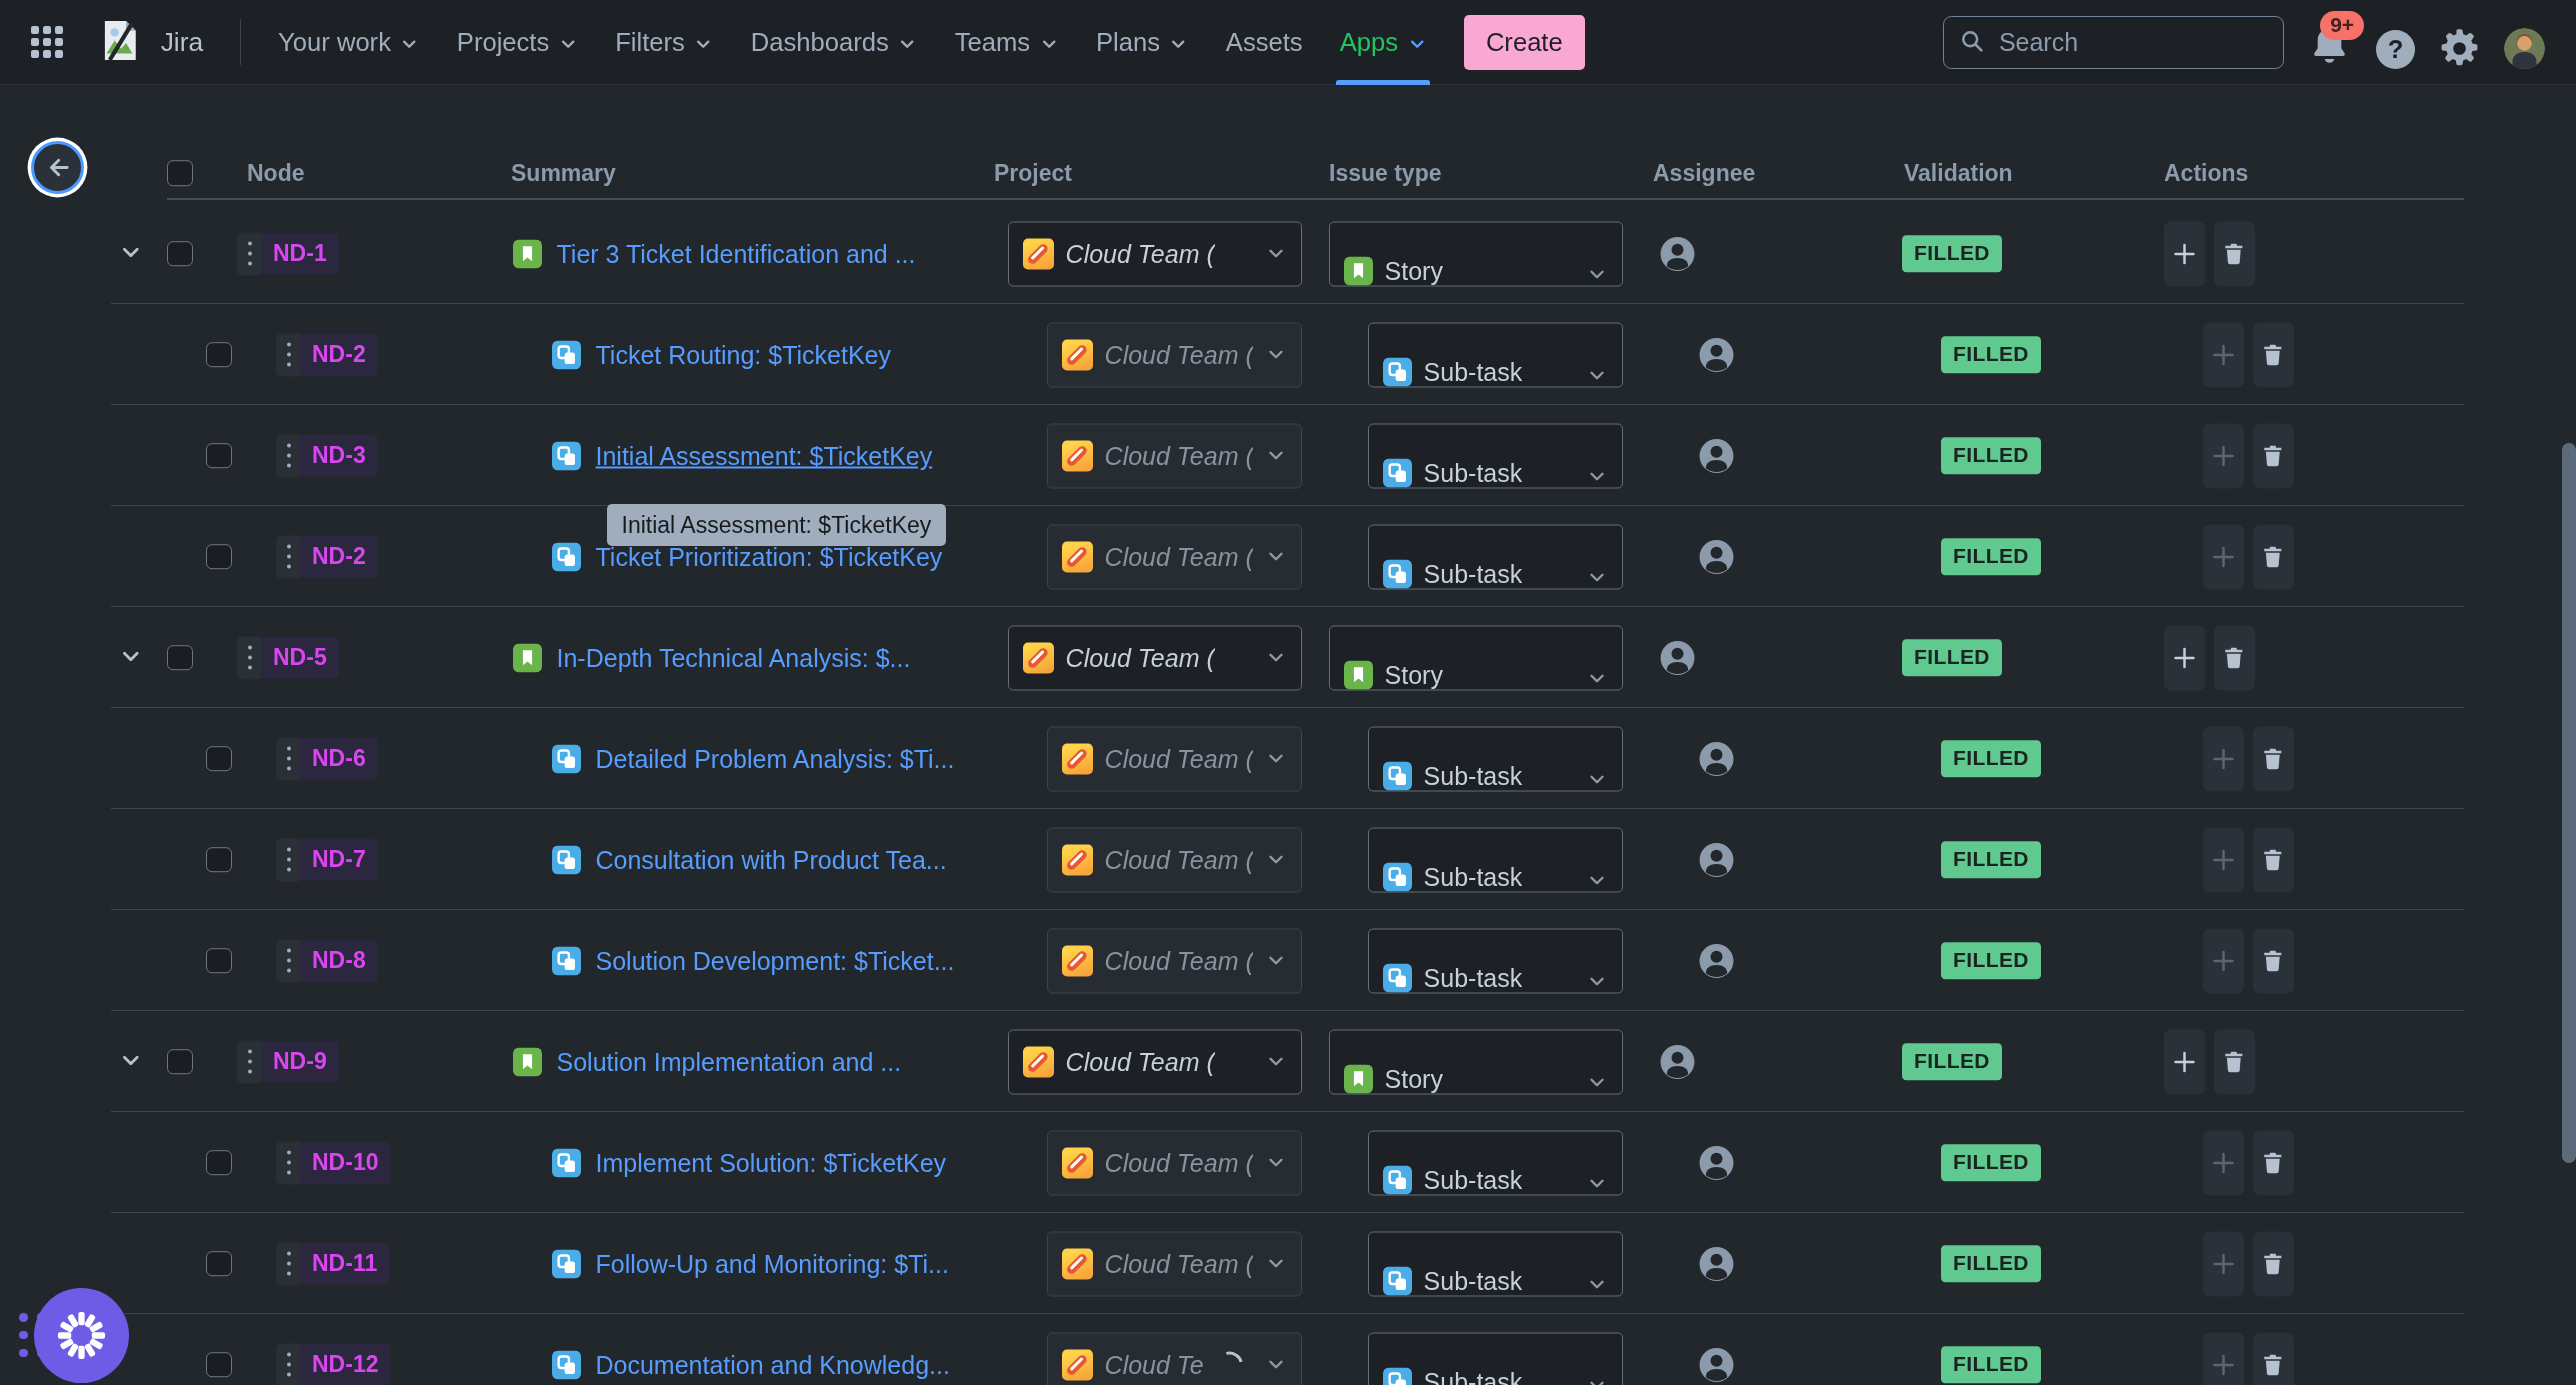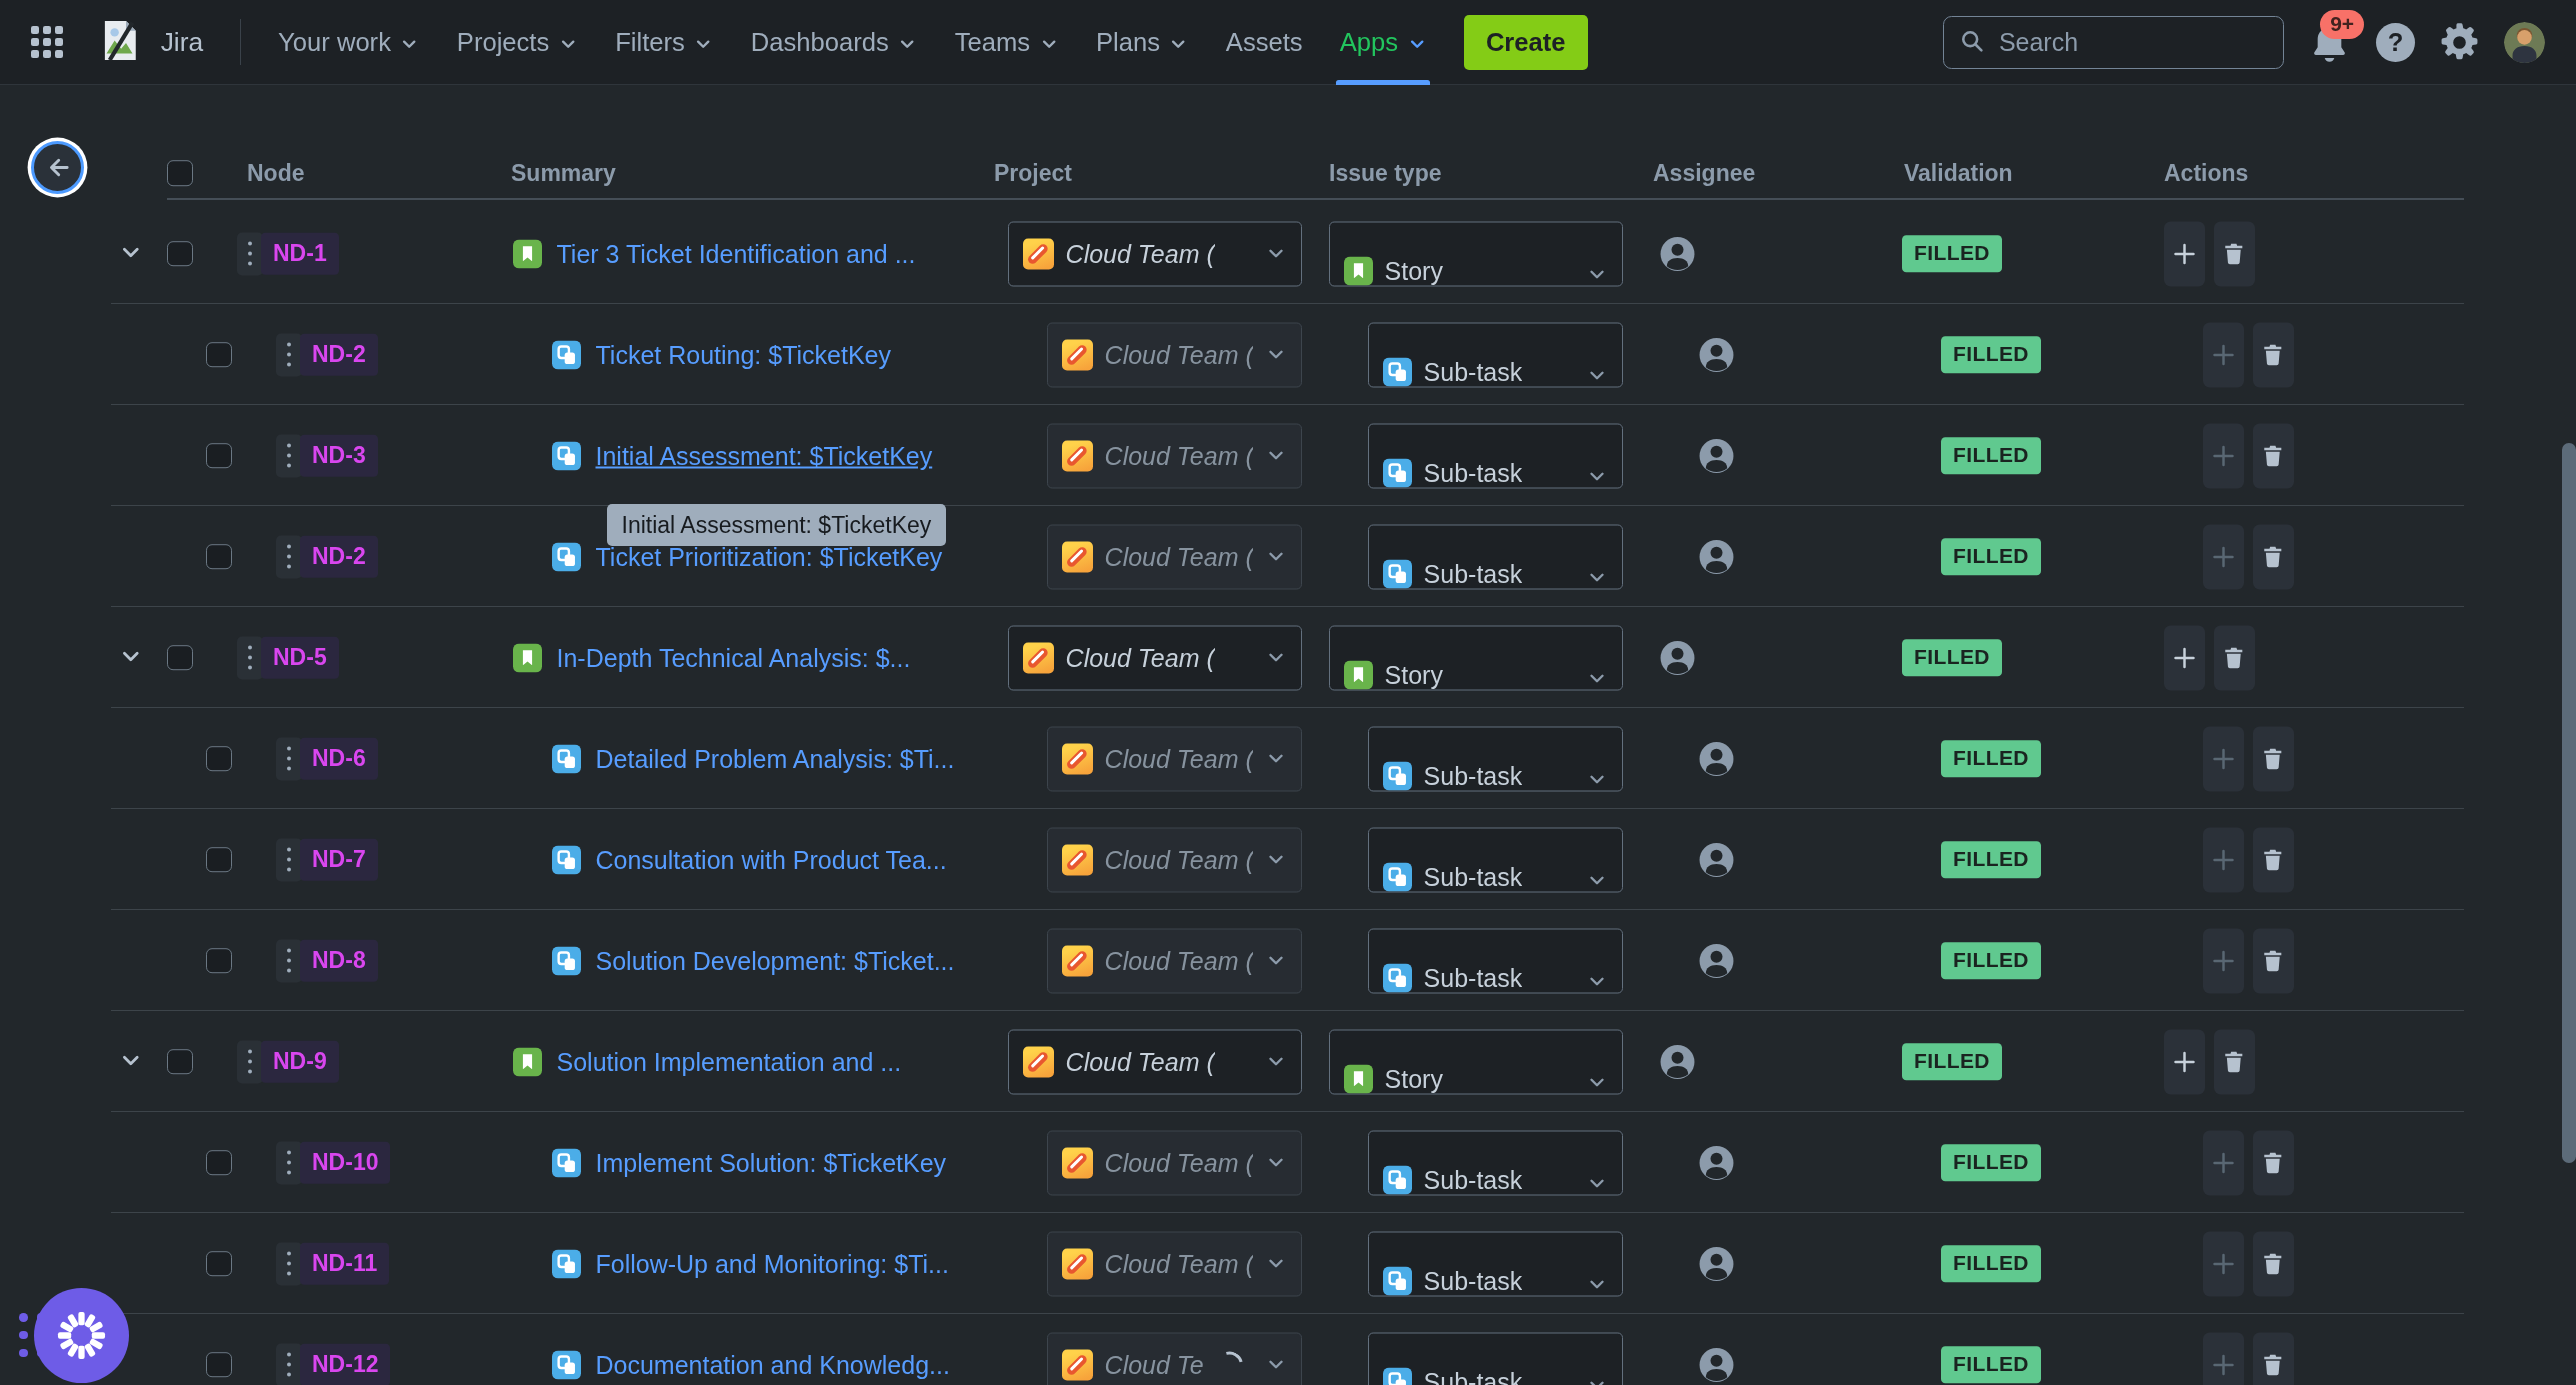--- a/index.html
+++ b/index.html
@@ -13,23 +13,23 @@
   .appgrid i{width:7.7px;height:7.7px;border-radius:2.1px;background:#B6C2CF;}
   .brand{display:flex;align-items:center;gap:22px;}
   .brand-name{color:#B6C2CF;font-size:26.4px;font-weight:500;}
   .nav-divider{width:0.9px;height:46px;background:#3A424A;}
   .navitem{position:relative;height:85px;display:flex;align-items:center;gap:8.5px;
     color:#9FADBC;font-size:25.6px;font-weight:500;cursor:pointer;white-space:nowrap;}
   .navitem svg{margin-top:3.4px;}
   .navitem.active{color:#22c55e;}
   .navitem.active::after{content:'';position:absolute;left:-3.4px;right:-3.4px;bottom:0;height:4.3px;
     background:#579DFF;border-radius:2.6px 2.6px 0 0;}
-  .create-btn{height:55px;padding:0 22px;border:none;border-radius:5.1px;background:#84cc16;
-    color:#1D2125;font-size:25.6px;font-weight:700;cursor:pointer;}
-  .nav-right{margin-left:auto;display:flex;align-items:center;gap:24px;}
+  .create-btn{height:55px;padding:0 22px;border:none;border-radius:5.1px;background:#f9a8d4;
+    color:#1D2125;font-size:25.6px;font-weight:400;cursor:pointer;}
+  .nav-right{margin-left:auto;display:flex;align-items:flex-end;gap:24px;}
   .searchbox{width:341px;height:53px;border:1.7px solid #738496;border-radius:8.5px;background:#1D2125;
     display:flex;align-items:center;padding:0 15.3px;gap:12px;}
   .searchbox input{flex:1;background:transparent;border:none;outline:none;color:#C7D1DB;
     font-size:25px;}
   .searchbox input::placeholder{color:#8C9BAB;}
   .bellwrap{position:relative;width:44px;height:51px;cursor:pointer;}
   .notif-badge{position:absolute;top:-6.8px;left:12px;background:#F87168;color:#42221F;
     font-size:21px;font-weight:700;padding:2.6px 10.2px;border-radius:851px;z-index:2;}
   .helpdot{width:39px;height:39px;border-radius:50%;background:#9FADBC;color:#1D2125;
     display:flex;align-items:center;justify-content:center;font-size:25.6px;font-weight:700;cursor:pointer;}

